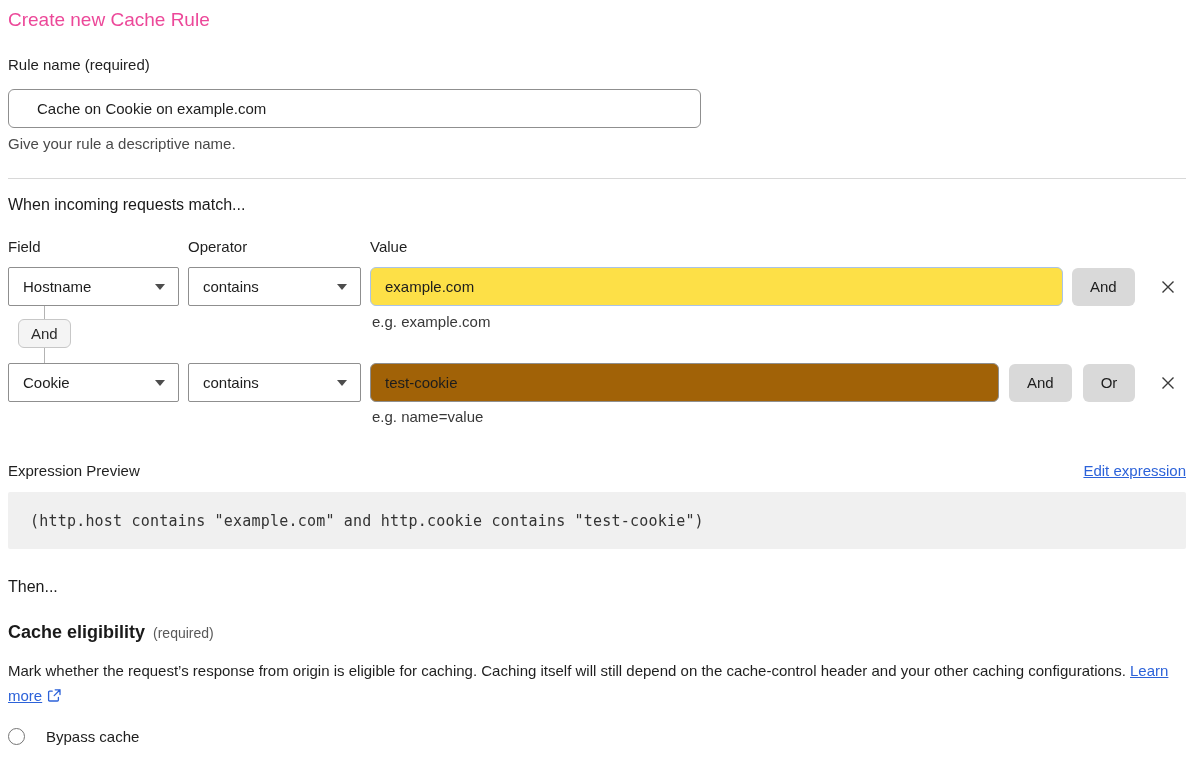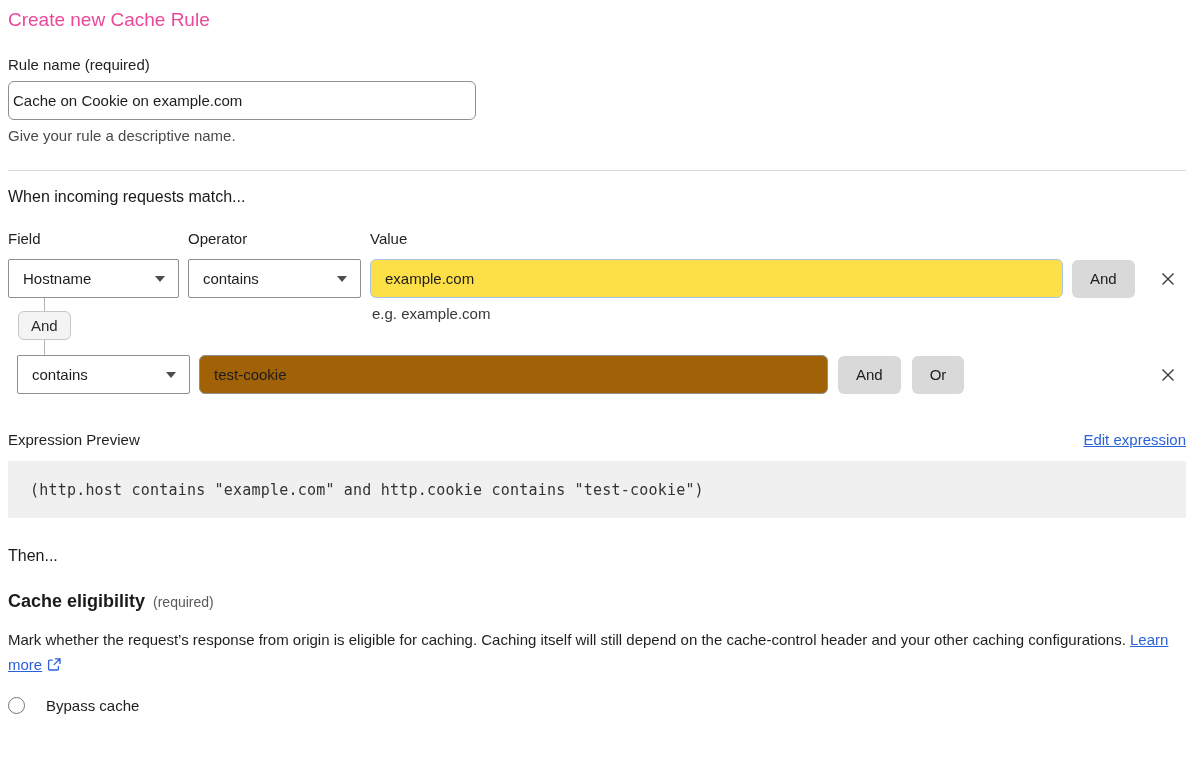--- a/index.html
+++ b/index.html
@@ -9,22 +9,22 @@
     background: #ffffff; color: #1d1d1d;
     font-family: "Liberation Sans", sans-serif;
     font-size: 15px;
   }
   .container { padding: 9px 14px 0 8px; }
 
   .page-title { font-size: 19px; font-weight: 400; margin: 0; color: #ec4899; }
 
   .field-label { margin-top: 25px; font-size: 15px; color: #1f1f1f; }
   .rule-name-input {
-    display: block; width: 468px; height: 39px; margin-top: 8px;
-    border: 1px solid #8f8f8f; border-radius: 6px; padding: 0 4px;
+    display: block; width: 693px; height: 39px; margin-top: 16px;
+    border: 1px solid #8f8f8f; border-radius: 6px; padding: 0 28px;
     font-size: 15px; font-family: inherit; color: #1d1d1d; background: #fff;
     outline: none;
   }
   .helper { margin-top: 7px; font-size: 15px; color: #4a4a4a; }
 
   .divider { border: none; border-top: 1px solid #d8d8d8; margin: 26px 0 0 0; }
 
   .section-heading { font-size: 16px; font-weight: 400; margin: 17px 0 0 0; color: #1a1a1a; }
 
   .cols { display: flex; margin-top: 24px; color: #1f1f1f; }
@@ -149,33 +149,38 @@
     </button>
   </div>
 
   <div class="connector-zone">
     <div class="connector-line"></div>
     <button class="connector-chip">And</button>
     <div class="hint in-zone">e.g. example.com</div>
   </div>
 
   <div class="mrow" style="margin-top:0">
+    <div class="select">
+      <span>Cookie</span>
+      <span class="caret"></span>
+    </div>
     <div class="select op">
       <span>contains</span>
       <span class="caret"></span>
     </div>
     <input class="value-input w2" type="text" value="test-cookie" style="">
     <button class="gray-btn gap10">And</button>
     <button class="gray-btn gap11">Or</button>
     <button class="x-btn">
       <svg width="16" height="16" viewBox="0 0 16 16">
         <path d="M2.5 2.5 L13.5 13.5 M13.5 2.5 L2.5 13.5" stroke="#3a3a3a" stroke-width="1.4" fill="none"></path>
       </svg>
     </button>
   </div>
+  <div class="hint below">e.g. name=value</div>
 
   <div class="expr-row">
     <span class="expr-label">Expression Preview</span>
     <a class="expr-edit">Edit expression</a>
   </div>
   <div class="code-block">
     <span class="code-text">(http.host contains "example.com" and http.cookie contains "test-cookie")</span>
   </div>
 
   <h2 class="section-heading then-heading">Then...</h2>

